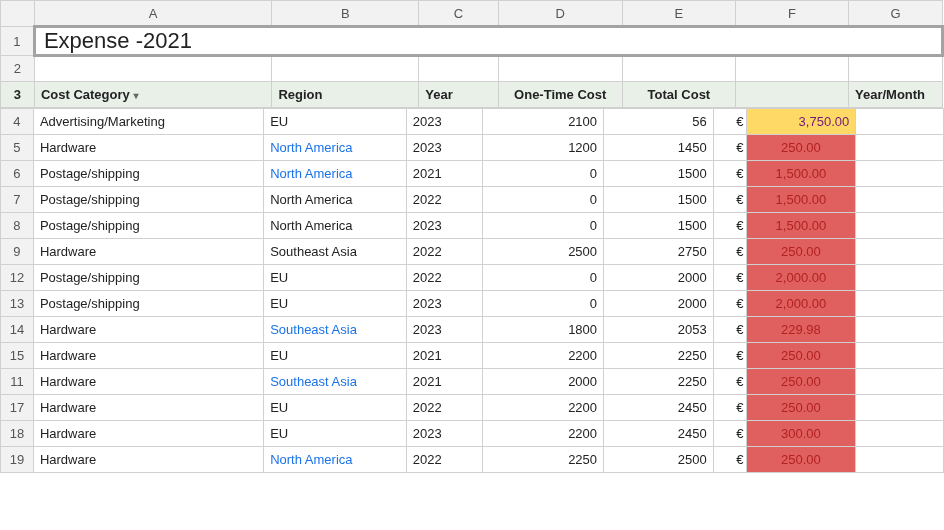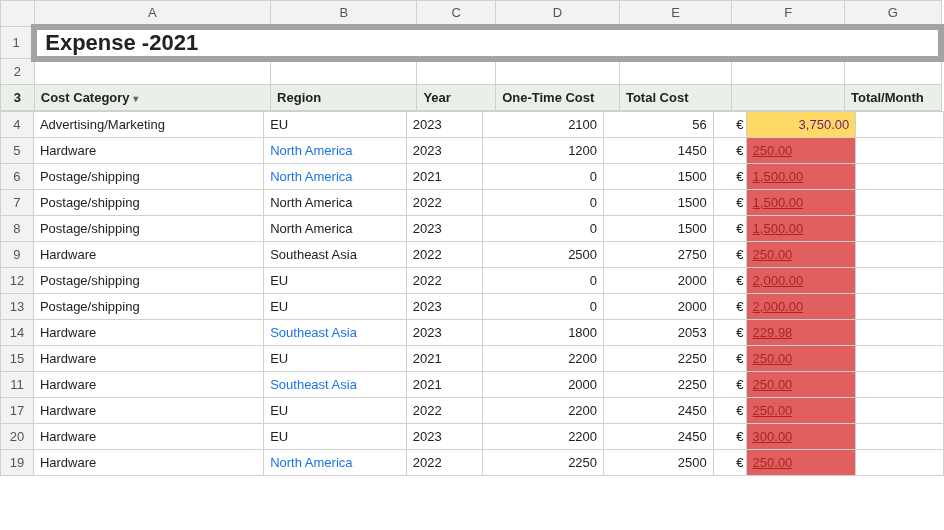--- a/index.html
+++ b/index.html
@@ -46,23 +46,23 @@
       color: #555;
       font-weight: 400;
       min-width: 30px;
       width: 30px;
       border: 1px solid #d0d0d0;
     }
 
     
     .title-cell {
       font-size: 22px;
-      font-weight: 700;
+      font-weight: 400;
       color: #222;
-      border: 6px solid #a3a3a3;
+      border: 3px solid #a3a3a3;
       padding-left: 8px;
     }
 
     
     .header-row td {
       background: #e8f0e8;
       font-weight: 600;
       color: #222;
     }
 
@@ -75,21 +75,21 @@
     .link {
       color: #1a73e8;
       text-decoration: none;
     }
 
     
     .cost-yellow { background: #ffd966; color: #222; text-align: right; }
     .cost-red { background: #e06060; color: #c00; text-align: right; font-weight: 500; }
 
     
-    .num { text-align: left; }
+    .num { text-align: center; }
 
     
     .col-rn  { width: 30px; }
     .col-a   { width: 210px; }
     .col-b   { width: 130px; }
     .col-c   { width: 70px; }
     .col-d   { width: 110px; }
     .col-e   { width: 100px; }
     .col-f   { width: 100px; }
     .col-g   { width: 80px; }
@@ -154,21 +154,21 @@
         <td class="row-num">3</td>
         <td>
           <span>Cost Category</span>
           <span class="filter-arrow">▾</span>
         </td>
         <td>Region</td>
         <td>Year</td>
         <td class="num">One-Time Cost</td>
         <td class="num">Total Cost</td>
         <td></td>
-        <td>Total/Month</td>
+        <td>Year/Month</td>
       </tr>
     </tbody>
   </table>
 
   <table id="data-table">
     <colgroup>
       <col class="col-rn">
       <col class="col-a">
       <col class="col-b">
       <col class="col-c">
@@ -305,21 +305,21 @@
     <td>Hardware</td>
     <td>EU</td>
     <td>2022</td>
     <td class="num">2200</td>
     <td class="num">2450</td>
     <td class="euro-cell">€</td>
     <td class="cost-red">250.00</td>
     <td></td>
   </tr>
         <tr class="data-row">
-    <td class="row-num">20</td>
+    <td class="row-num">18</td>
     <td>Hardware</td>
     <td>EU</td>
     <td>2023</td>
     <td class="num">2200</td>
     <td class="num">2450</td>
     <td class="euro-cell">€</td>
     <td class="cost-red">300.00</td>
     <td></td>
   </tr>
         <tr class="data-row">
@@ -343,18 +343,18 @@
     width: 100%;
   }
   #data-table td {
     border: 1px solid #d0d0d0;
     padding: 0 6px;
     height: 26px;
     white-space: nowrap;
     vertical-align: middle;
   }
   #data-table .cost-yellow { background: #ffd966; color: #701a75; text-align: right; }
-  #data-table .cost-red { background: #e06060; color: #b22222; text-align: left; font-weight: 500; text-decoration: underline; }
+  #data-table .cost-red { background: #e06060; color: #b22222; text-align: center; font-weight: 500; }
   #data-table .num { text-align: right; }
   #data-table .euro-cell { text-align: right; padding-right: 2px; }
   #data-table .row-num { background: #f2f2f2; text-align: center; color: #555; font-weight: 400; width: 30px; border: 1px solid #d0d0d0; }
   #data-table .link { color: #1a73e8; text-decoration: none; }
 </style>
 
 </body></html>

